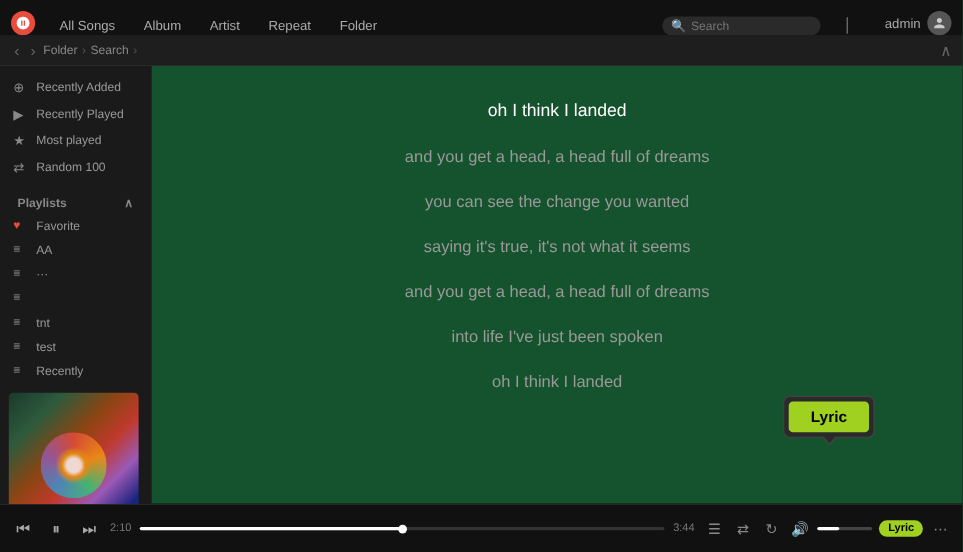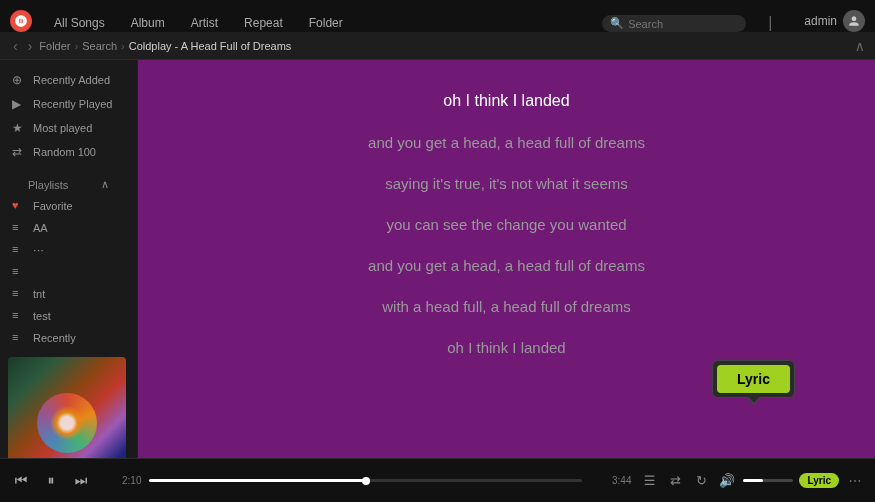--- a/index.html
+++ b/index.html
@@ -111,24 +111,24 @@
       font-size: 11px;
       color: #999;
       cursor: pointer;
     }
     .sidebar-item .icon { width: 14px; height: 14px; flex-shrink: 0; color: #888; font-size: 12px; }
     .sidebar-divider { height: 1px; background: #2a2a2a; margin: 4px 0; }
     .sidebar-section-header {
       display: flex;
       align-items: center;
       justify-content: space-between;
-      padding: 6px 28px 4px;
+      padding: 6px 16px 4px;
       font-size: 11px;
       color: #888;
-      font-weight: normal;
+      font-weight: bold;
     }
     .playlist-item {
       display: flex;
       align-items: center;
       gap: 7px;
       padding: 4px 12px;
       font-size: 11px;
       color: #999;
       cursor: pointer;
     }
@@ -156,21 +156,21 @@
       background: radial-gradient(circle, #fff 15%, #f39c12 25%, transparent 40%),
                   conic-gradient(#e74c3c, #f39c12, #2ecc71, #3498db, #9b59b6, #e74c3c);
       opacity: 0.8;
     }
 
     
     .content {
       flex: 1;
       overflow-y: auto;
       padding: 20px 0 60px;
-      background: #701a75;
+      background: #14532d;
       position: relative;
     }
     .content::-webkit-scrollbar { width: 4px; }
     .content::-webkit-scrollbar-track { background: #1a1a1a; }
     .content::-webkit-scrollbar-thumb { background: #444; border-radius: 2px; }
 
     .lyric-line {
       text-align: center;
       padding: 10px 40px;
       font-size: 15px;
@@ -244,21 +244,21 @@
       width: 22px; height: 22px;
       display: flex; align-items: center; justify-content: center;
       color: #aaa; font-size: 14px; cursor: pointer;
     }
     .progress-bar-container {
       flex: 1;
       display: flex;
       align-items: center;
       gap: 6px;
     }
-    .time { font-size: 10px; color: #777; margin-left: 22px; }
+    .time { font-size: 10px; color: #777; }
     .progress-track {
       flex: 1;
       height: 3px;
       background: #333;
       border-radius: 2px;
       position: relative;
       cursor: pointer;
     }
     .progress-fill {
       height: 100%;
@@ -327,21 +327,20 @@
   </div>
 </div>
 
 <div class="breadcrumb">
   <span class="nav-arrow">‹</span>
   <span class="nav-arrow">›</span>
   <a href="#">Folder</a>
   <span class="sep">›</span>
   <a href="#">Search</a>
   <span class="sep">›</span>
-  <span class="current">Coldplay - A Head Full of Dreams</span>
   <span class="chevron-up">∧</span>
 </div>
 
 <div class="main">
 
   <div class="sidebar">
     <div class="sidebar-item">
       <span class="icon">⊕</span>
       <span>Recently Added</span>
     </div>
@@ -398,24 +397,24 @@
         <div class="flower"></div>
       </div>
 
     </div>
   </div>
 
   <div class="content" id="lyrics-content">
 
     <div class="lyric-line active">oh I think I landed</div>
       <div class="lyric-line">and you get a head, a head full of dreams</div>
+      <div class="lyric-line">you can see the change you wanted</div>
       <div class="lyric-line">saying it's true, it's not what it seems</div>
-      <div class="lyric-line">you can see the change you wanted</div>
       <div class="lyric-line">and you get a head, a head full of dreams</div>
-      <div class="lyric-line">with a head full, a head full of dreams</div>
+      <div class="lyric-line">into life I've just been spoken</div>
       <div class="lyric-line">oh I think I landed</div>
       <div class="lyric-tooltip">
       <div class="lyric-tooltip-btn">Lyric</div>
       <div class="lyric-tooltip-arrow"></div>
       <div class="lyric-tooltip-arrow-inner"></div>
     </div>
   </div>
 </div>
 
 <div class="player">

